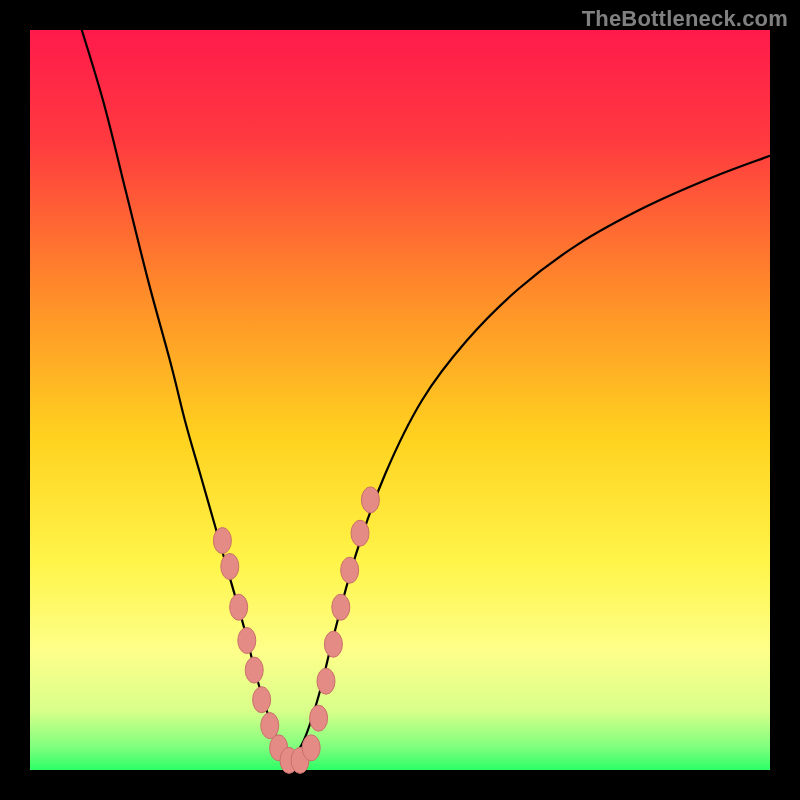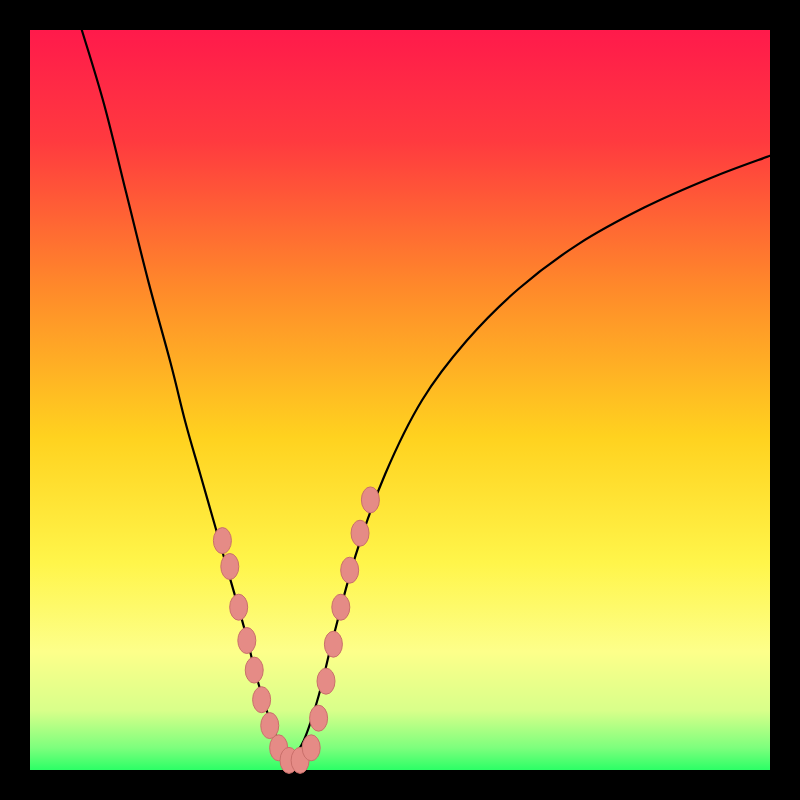--- a/index.html
+++ b/index.html
@@ -64,13 +64,14 @@
       <ellipse cx="270.10" cy="730.38" rx="9" ry="13" fill="#e58b86" stroke="#c96f6a" stroke-width="1"></ellipse>
       <ellipse cx="281.20" cy="717.80" rx="9" ry="13" fill="#e58b86" stroke="#c96f6a" stroke-width="1"></ellipse>
       <ellipse cx="288.60" cy="688.20" rx="9" ry="13" fill="#e58b86" stroke="#c96f6a" stroke-width="1"></ellipse>
       <ellipse cx="296.00" cy="651.20" rx="9" ry="13" fill="#e58b86" stroke="#c96f6a" stroke-width="1"></ellipse>
       <ellipse cx="303.40" cy="614.20" rx="9" ry="13" fill="#e58b86" stroke="#c96f6a" stroke-width="1"></ellipse>
       <ellipse cx="310.80" cy="577.20" rx="9" ry="13" fill="#e58b86" stroke="#c96f6a" stroke-width="1"></ellipse>
       <ellipse cx="319.68" cy="540.20" rx="9" ry="13" fill="#e58b86" stroke="#c96f6a" stroke-width="1"></ellipse>
       <ellipse cx="330.04" cy="503.20" rx="9" ry="13" fill="#e58b86" stroke="#c96f6a" stroke-width="1"></ellipse>
       <ellipse cx="340.40" cy="469.90" rx="9" ry="13" fill="#e58b86" stroke="#c96f6a" stroke-width="1"></ellipse>
     </svg>
+  <div class="watermark">TheBottleneck.com</div>
 </div>
 
 </body></html>

